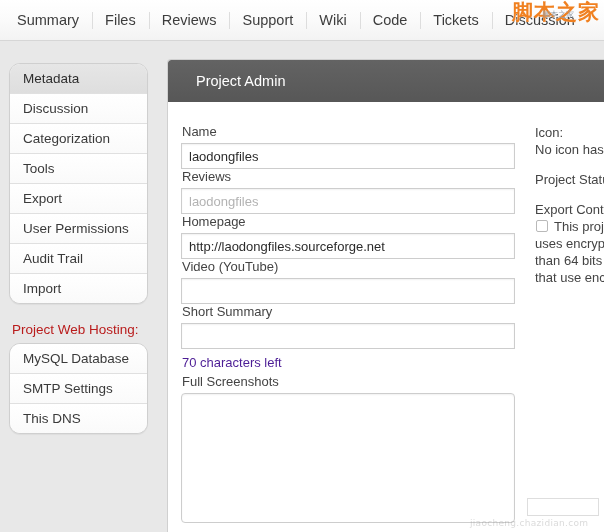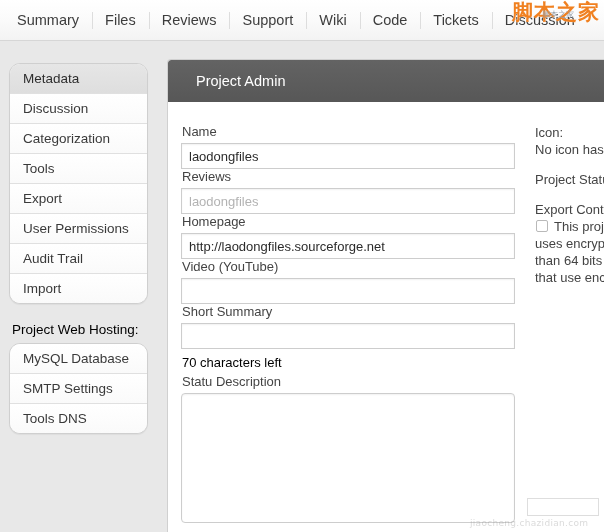--- a/index.html
+++ b/index.html
@@ -137,21 +137,21 @@
     line-height: 17px;
   }
   .sb-item:last-child { border-bottom: none; }
   .sb-item.selected {
     background: linear-gradient(to bottom, #e6e6e6 0%, #dedede 100%);
     color: #2e2e2e;
   }
   .sb-heading {
     margin: 18px 0 6px 12px;
     font-size: 13.5px;
-    color: #000000;
+    color: #b91c1c;
   }
 
   
   .content {
     position: absolute;
     left: 160px; top: 41px;
     width: 444px;
     height: 491px;
     background: #e8e8e8;
     box-sizing: border-box;
@@ -223,21 +223,21 @@
     box-shadow: inset 0 1px 2px rgba(0,0,0,0.06);
     outline: none;
   }
   input.ftext::placeholder { color: #b3b3b3; }
   input.ftext.disabled {
     color: #b3b3b3;
     background: #ffffff;
   }
   .charcount {
     font-size: 13px;
-    color: #000000;
+    color: #4c1d95;
     margin: 6px 0 4px 1px;
   }
   textarea.farea {
     display: block;
     width: 334px;
     height: 130px;
     box-sizing: border-box;
     border: 1px solid #cdcdcd;
     border-radius: 4px;
     padding: 4px 7px;
@@ -357,21 +357,21 @@
     <div class="sb-item">User Permissions</div>
     <div class="sb-item">Audit Trail</div>
     <div class="sb-item">Import</div>
   </div>
 
   <div class="sb-heading">Project Web Hosting:</div>
 
   <div class="sb-group" style="margin-top:0;">
     <div class="sb-item">MySQL Database</div>
     <div class="sb-item">SMTP Settings</div>
-    <div class="sb-item">Tools DNS</div>
+    <div class="sb-item">This DNS</div>
   </div>
 
 </div>
 
 <div class="content">
   <div class="panel">
 
     <div class="panel-header">Project Admin</div>
 
     <div class="panel-body">
@@ -399,21 +399,21 @@
         </div>
 
         <div class="fgroup">
           <div class="flabel">Short Summary</div>
           <input class="ftext" type="text" value="" style="">
         </div>
 
         <div class="charcount">70 characters left</div>
 
         <div class="fgroup">
-          <div class="flabel">Statu Description</div>
+          <div class="flabel">Full Screenshots</div>
           <textarea class="farea" style=""></textarea>
         </div>
 
       </div>
 
       <div class="col-right">
         <div class="rlabel">Icon:</div>
         <div class="rtext">No icon has</div>
 
         <div class="rspacer"></div>

